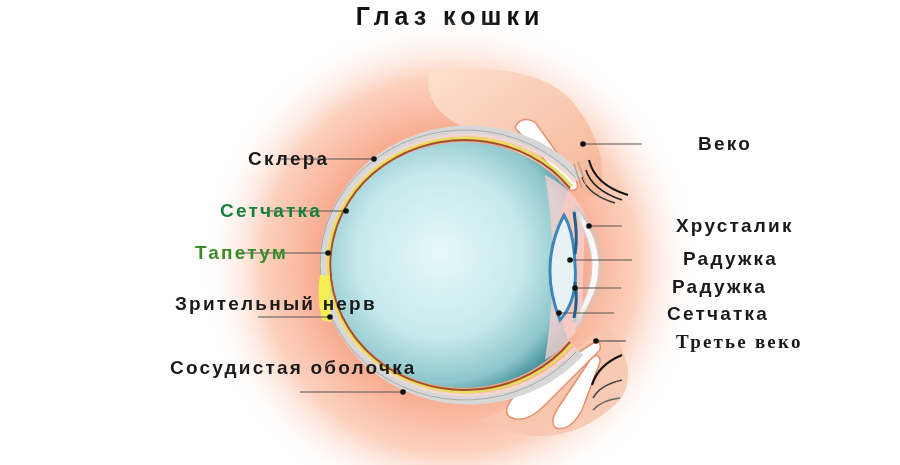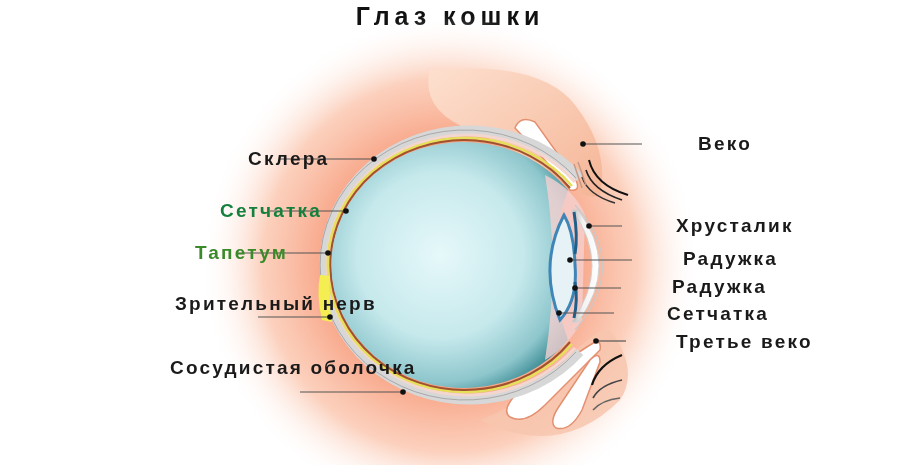--- a/index.html
+++ b/index.html
@@ -116,13 +116,13 @@
 <div class="label" style="left:176px; top:203px; color:#15803d;">Сетчатка</div>
 <div class="label" style="left:151px; top:245px; color:#3a8a2a;">Тапетум</div>
 <div class="label" style="left:131px; top:296px;">Зрительный нерв</div>
 <div class="label" style="left:126px; top:360px;">Сосудистая оболочка</div>
 
 <div class="label" style="left:654px; top:136px;">Веко</div>
 <div class="label" style="left:632px; top:218px;">Хрусталик</div>
 <div class="label" style="left:639px; top:251px;">Радужка</div>
 <div class="label" style="left:628px; top:279px;">Радужка</div>
 <div class="label" style="left:623px; top:306px;">Сетчатка</div>
-<div class="label" style="left:632px; top:334px;">Третье веко</div>
+<div class="label" style="left:632px; top:334px;font-family:Liberation Serif, serif;">Третье веко</div>
 
 </body></html>

